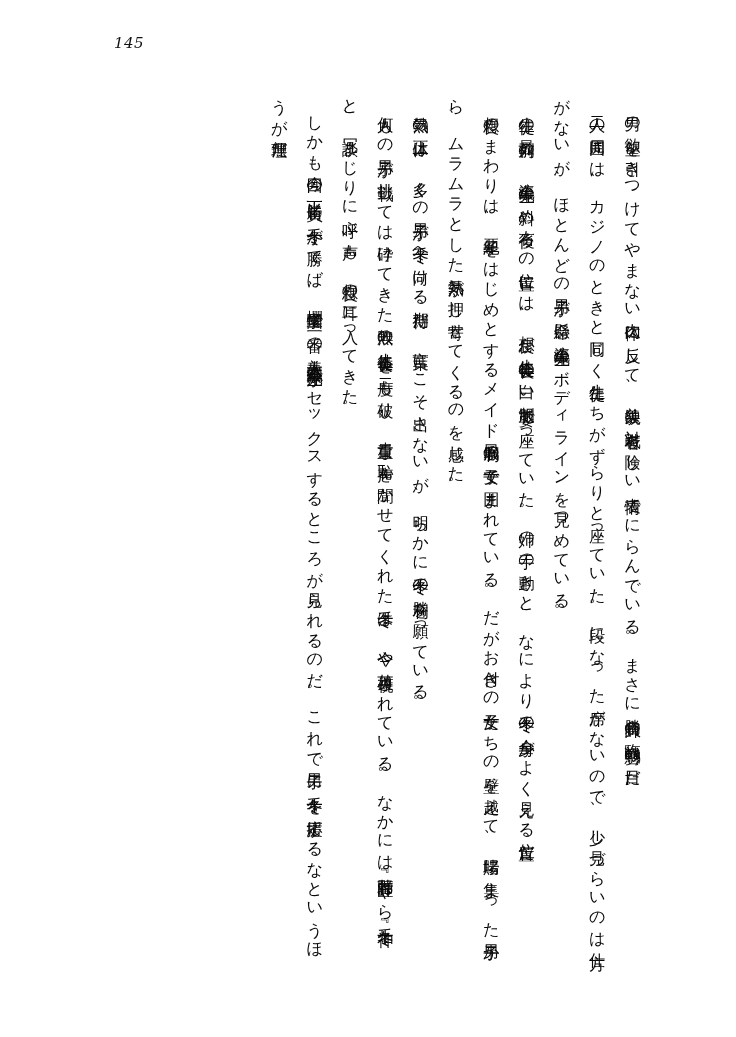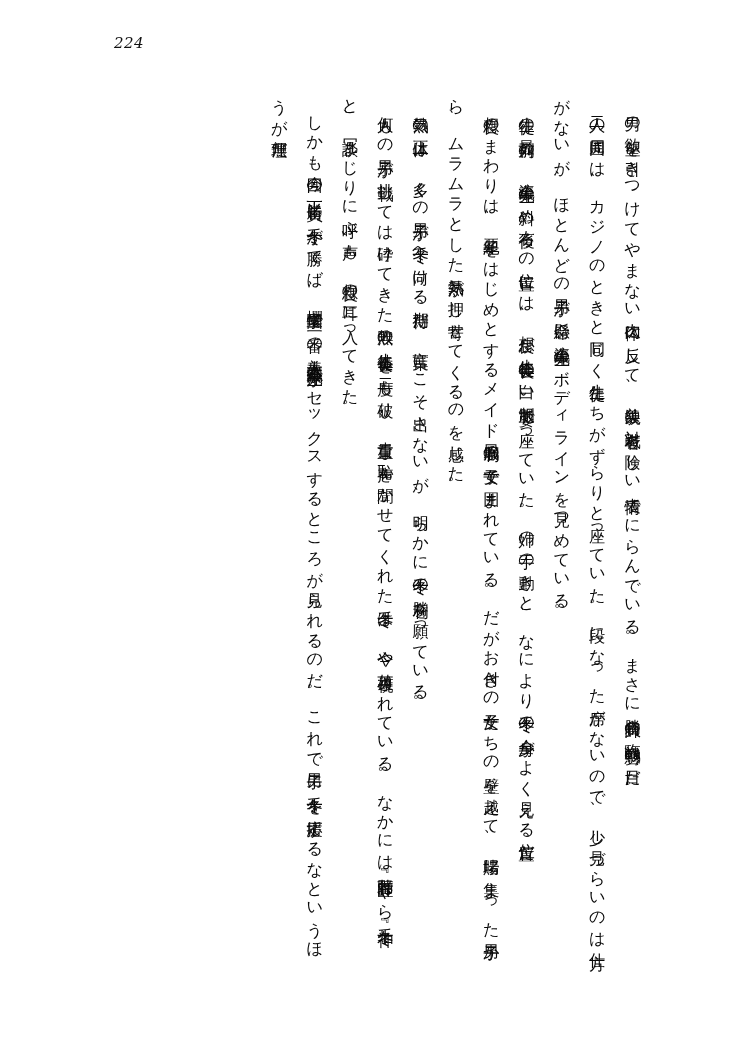--- a/index.html
+++ b/index.html
@@ -53,21 +53,21 @@
     margin: 0;
     padding: 0;
     text-indent: 1em;
   }
 </style>
 </head>
 <body>
 
 <div class="page">
 
-  <div class="page-number">224</div>
+  <div class="page-number">145</div>
 
   <div class="text-block">
     <p>男の欲望を引きつけてやまない肉体に反して、美貌は対戦者を険しい表情でにらんでいる。まさに勝負師の臨戦態勢の目だ。</p>
     <p>二人の周囲には、カジノのときと同じく生徒たちがずらりと座っていた。段になった席がないので、少し見づらいのは仕方がないが、ほとんどの男子が懸命に流奈先生のボディラインを見つめている。</p>
     <p>生徒の最前列の、流奈先生の斜め右後ろの位置には、想良が生徒会長の白い制服姿で座っていた。姉の手の動きと、なにより千冬の全身がよく見える位置だ。</p>
     <p>想良のまわりは、亜紀子をはじめとするメイド風制服の女子で囲まれている。だがお付きの女子たちの壁を越えて、賭場に集まった男子から、ムラムラとした熱気が押し寄せてくるのを感じた。</p>
     <p>熱気の正体は、多くの男子が千冬へ向ける期待だ。言葉にこそ出さないが、明らかに千冬の勝利を願っている。</p>
     <p>何人もの男子が挑戦しては砕けてきた無敗の生徒会長を二度も破り、貴重な恥声を聞かせてくれた千冬は、今や英雄視されている。なかには『菅野師匠』やら『千冬神』と、冗談まじりに呼ぶ声も、想良の耳に入ってきた。</p>
     <p>しかも今回の丁半勝負に千冬が勝てば、櫻皇学園で一番の美人教師流奈先生がセックスするところが見られるのだ。これで男子に千冬を応援するなというほうが無理だ</p>
   </div>

